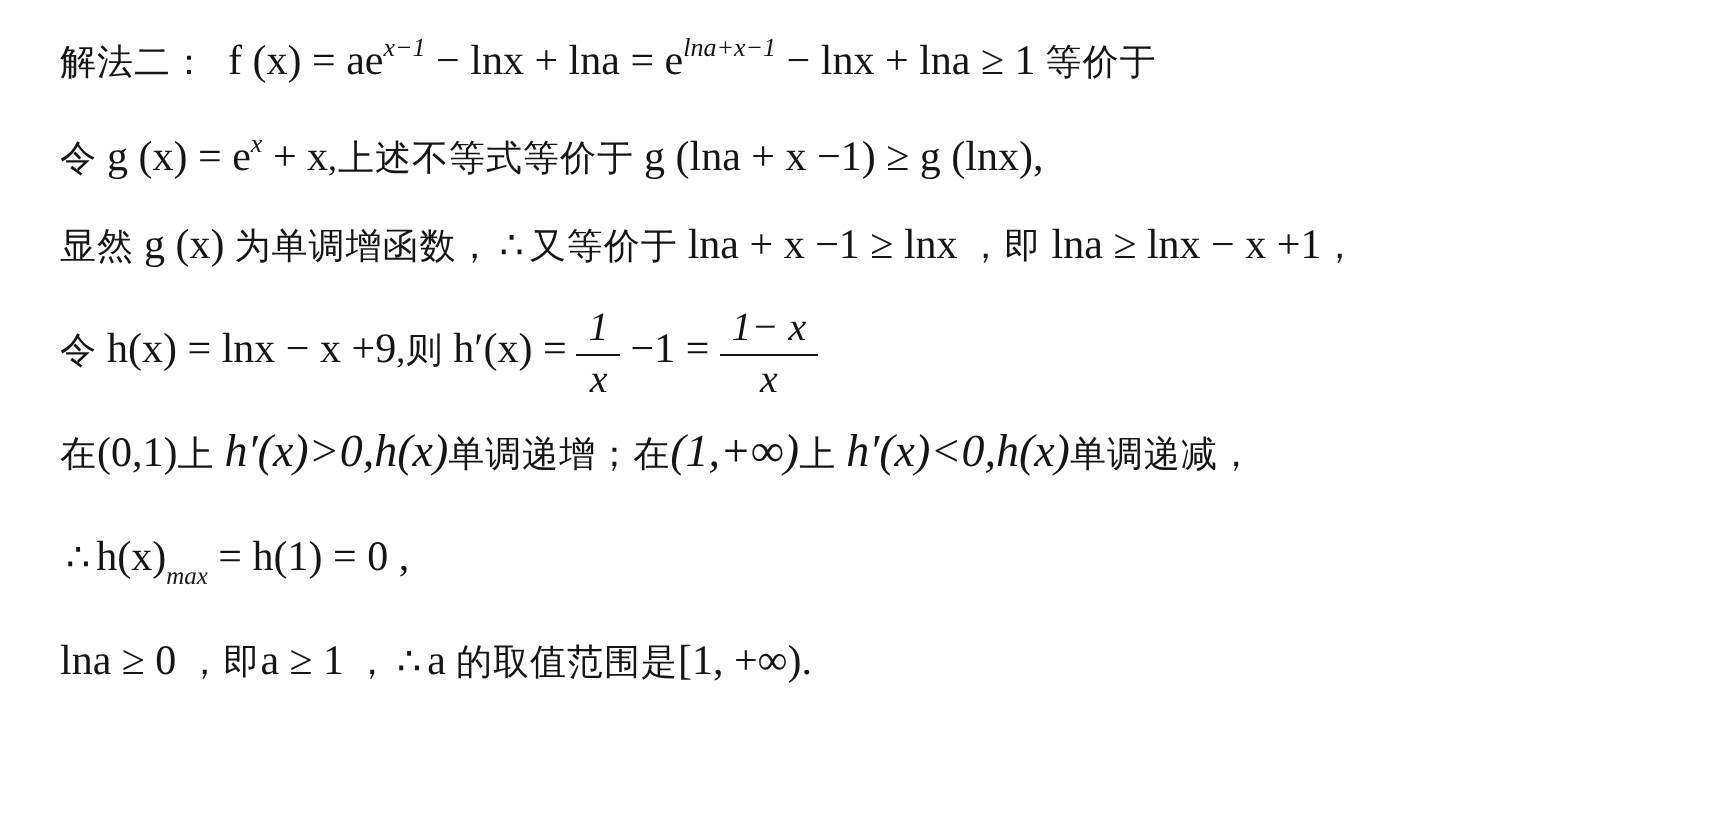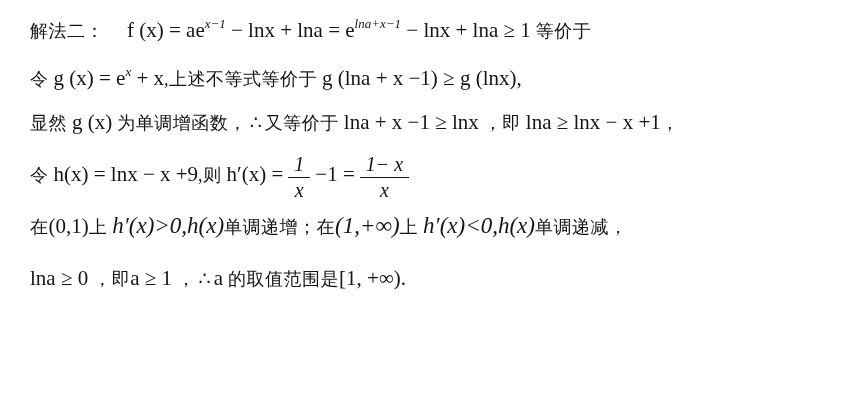--- a/index.html
+++ b/index.html
@@ -40,21 +40,21 @@
   .sub {
     font-style: italic;
     font-size: 12.5px;
     vertical-align: -7px;
   }
   .sym {
     font-style: normal;
     font-size: 19px;
     padding: 0 3px;
   }
-  .label { margin-right: 23px; }
+  .label { margin-right: 10px; }
   .frac {
     display: inline-block;
     vertical-align: middle;
     text-align: center;
     line-height: 1.15;
     font-size: 20px;
     font-style: italic;
     margin: 0 5px;
   }
   .frac .num { display: block; padding: 0 6px 1px; border-bottom: 1.4px solid #151515; }
@@ -80,18 +80,21 @@
   </div>
 
   <div class="line">
     <span class="cjk">令</span><span class="math gap-s">h(x) = lnx − x +9</span><span class="cjk">,则</span><span class="math gap-s">h′(x) =</span><span class="frac"><span class="num">1</span><span class="den">x</span></span><span class="math">−1 =</span><span class="frac"><span class="num">1− x</span><span class="den">x</span></span>
   </div>
 
   <div class="line">
     <span class="cjk">在</span><span class="math">(0,1)</span><span class="cjk">上</span><span class="math-sm gap-s">h′(x)&gt;0,h(x)</span><span class="cjk">单调递增；在</span><span class="math-sm">(1,+∞)</span><span class="cjk">上</span><span class="math-sm gap-s">h′(x)&lt;0,h(x)</span><span class="cjk">单调递减，</span>
   </div>
 
+  <div class="line">
+    <span class="sym">∴</span><span class="math">h(x)</span><span class="sub">max</span><span class="math"> = h(1) = 0 ,</span>
+  </div>
 
   <div class="line">
     <span class="math">lna ≥ 0</span><span class="cjk gap-s">，即</span><span class="math">a ≥ 1</span><span class="cjk gap-s">，</span><span class="sym">∴</span><span class="math">a</span><span class="cjk gap-s">的取值范围是</span><span class="math">[1, +∞).</span>
   </div>
 
 </div>
 
 </body></html>

